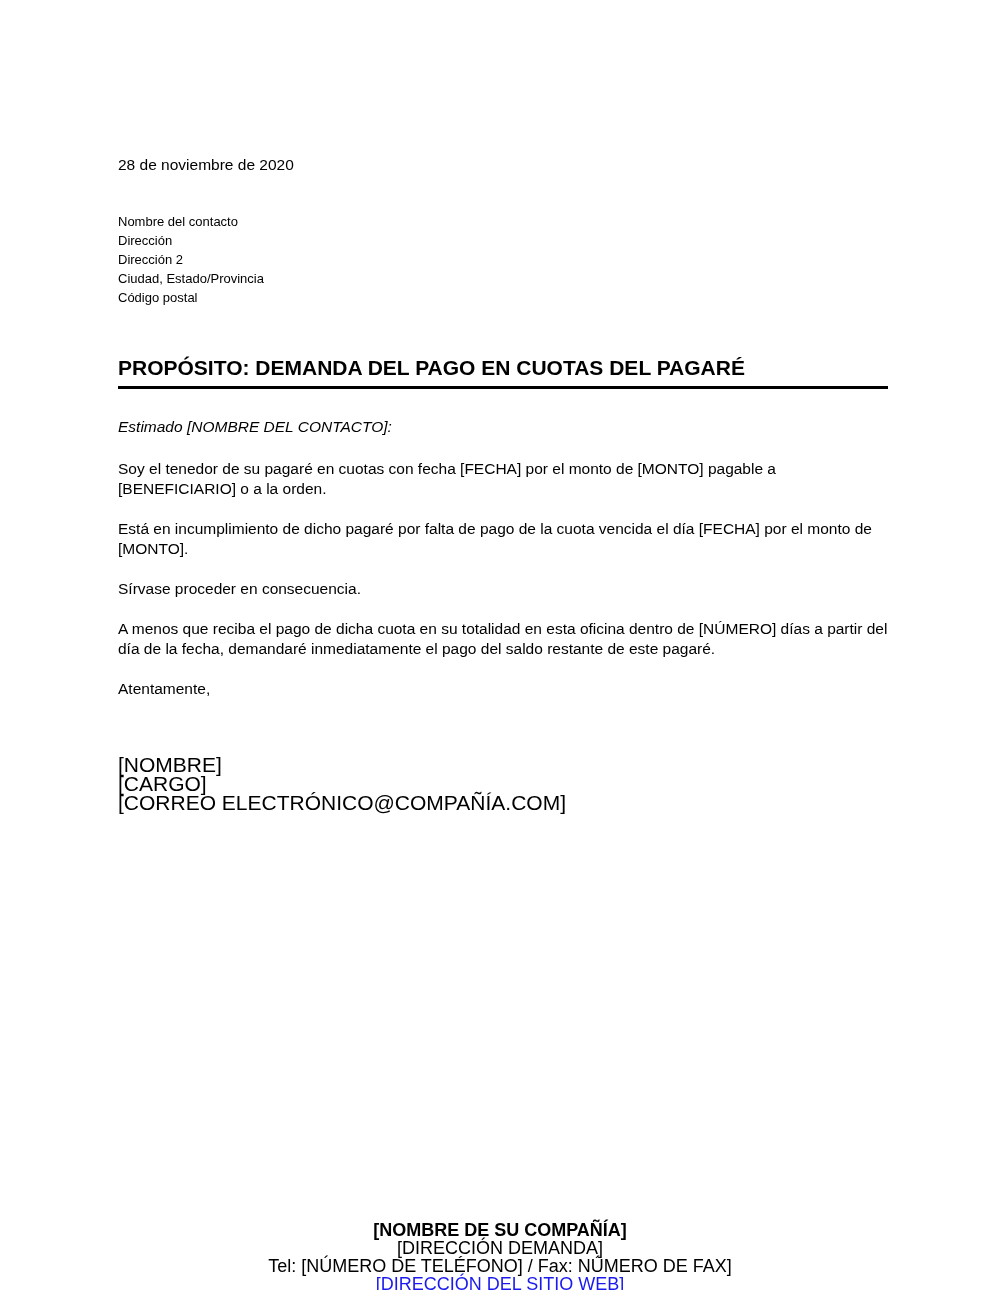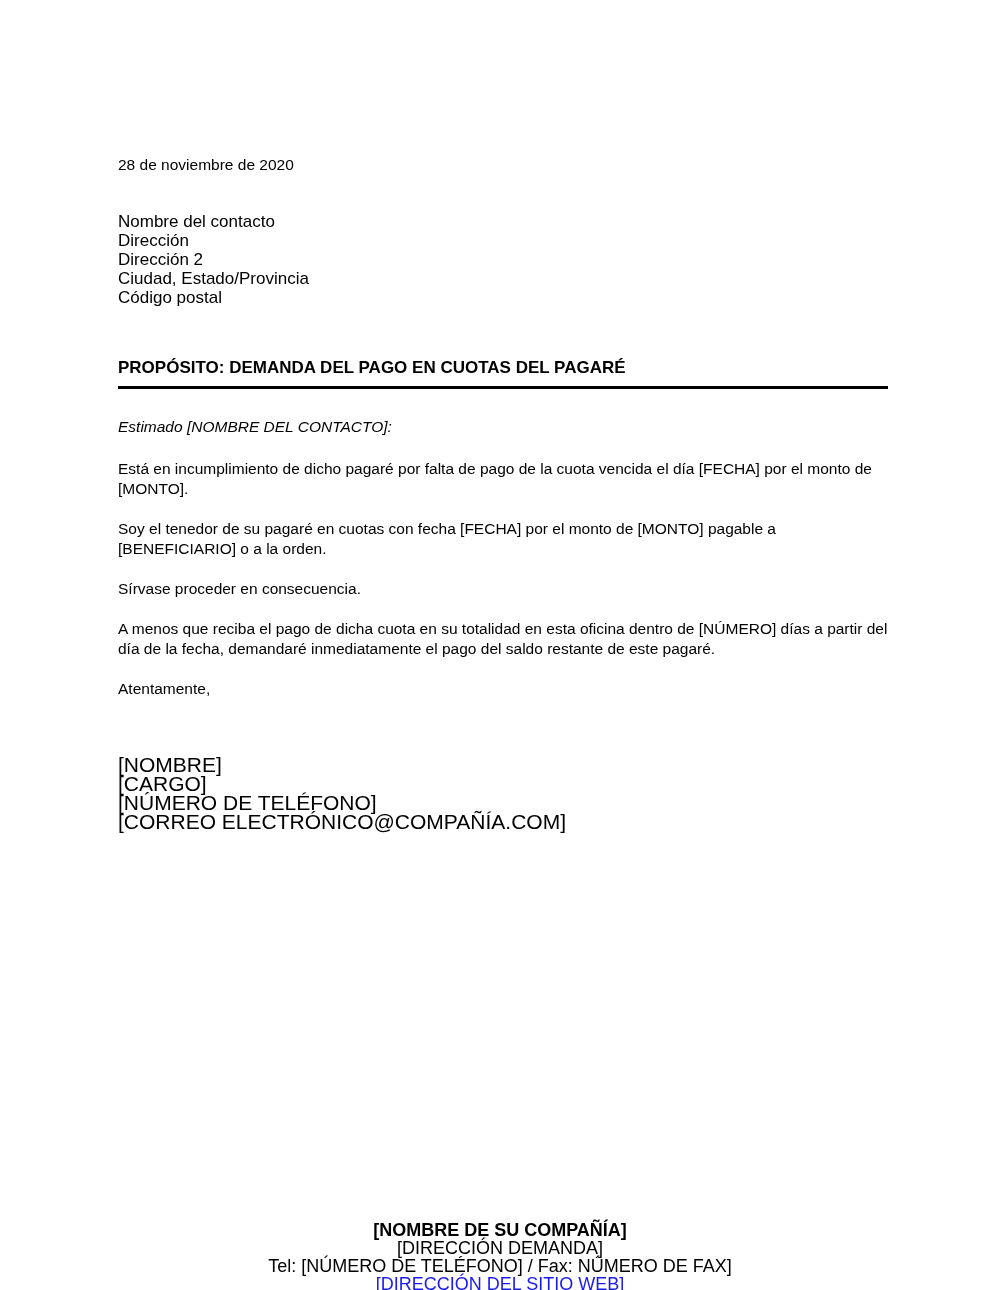--- a/index.html
+++ b/index.html
@@ -27,34 +27,34 @@
     left: 118px;
     top: 155px;
     font-size: 15.5px;
     line-height: 19px;
     white-space: pre;
   }
   .address-block {
     position: absolute;
     left: 118px;
     top: 212px;
-    font-size: 17px;
+    font-size: 13px;
     line-height: 19px;
   }
   .address-block div {
     white-space: pre;
   }
   .subject-block {
     position: absolute;
     left: 118px;
     top: 358px;
     width: 770px;
   }
   .subject-text {
-    font-size: 17px;
+    font-size: 21px;
     font-weight: bold;
     line-height: 19px;
     white-space: pre;
   }
   .subject-rule {
     margin-top: 9px;
     border-top: 3px solid #000000;
     width: 770px;
     height: 0;
   }
@@ -119,31 +119,30 @@
     <div>Código postal</div>
   </div>
 
   <div class="subject-block">
     <div class="subject-text">PROPÓSITO: DEMANDA DEL PAGO EN CUOTAS DEL PAGARÉ</div>
     <div class="subject-rule"></div>
   </div>
 
   <div class="body-block">
     <p class="salutation">Estimado [NOMBRE DEL CONTACTO]:</p>
+    <p>Soy el tenedor de su pagaré en cuotas con fecha [FECHA] por el monto de [MONTO] pagable a [BENEFICIARIO] o a la orden.</p>
     <p>Está en incumplimiento de dicho pagaré por falta de pago de la cuota vencida el día [FECHA] por el monto de [MONTO].</p>
-    <p>Soy el tenedor de su pagaré en cuotas con fecha [FECHA] por el monto de [MONTO] pagable a [BENEFICIARIO] o a la orden.</p>
     <p>Sírvase proceder en consecuencia.</p>
     <p>A menos que reciba el pago de dicha cuota en su totalidad en esta oficina dentro de [NÚMERO] días a partir del día de la fecha, demandaré inmediatamente el pago del saldo restante de este pagaré.</p>
     <p class="closing">Atentamente,</p>
   </div>
 
   <div class="signature-block">
     <div>[NOMBRE]</div>
     <div>[CARGO]</div>
-    <div>[NÚMERO DE TELÉFONO]</div>
     <div>[CORREO ELECTRÓNICO@COMPAÑÍA.COM]</div>
   </div>
 
   <div class="footer">
     <div class="company">[NOMBRE DE SU COMPAÑÍA]</div>
     <div>[DIRECCIÓN DEMANDA]</div>
     <div>Tel: [NÚMERO DE TELÉFONO] / Fax: NÚMERO DE FAX]</div>
     <div><span class="weblink">[DIRECCIÓN DEL SITIO WEB]</span></div>
   </div>
 

